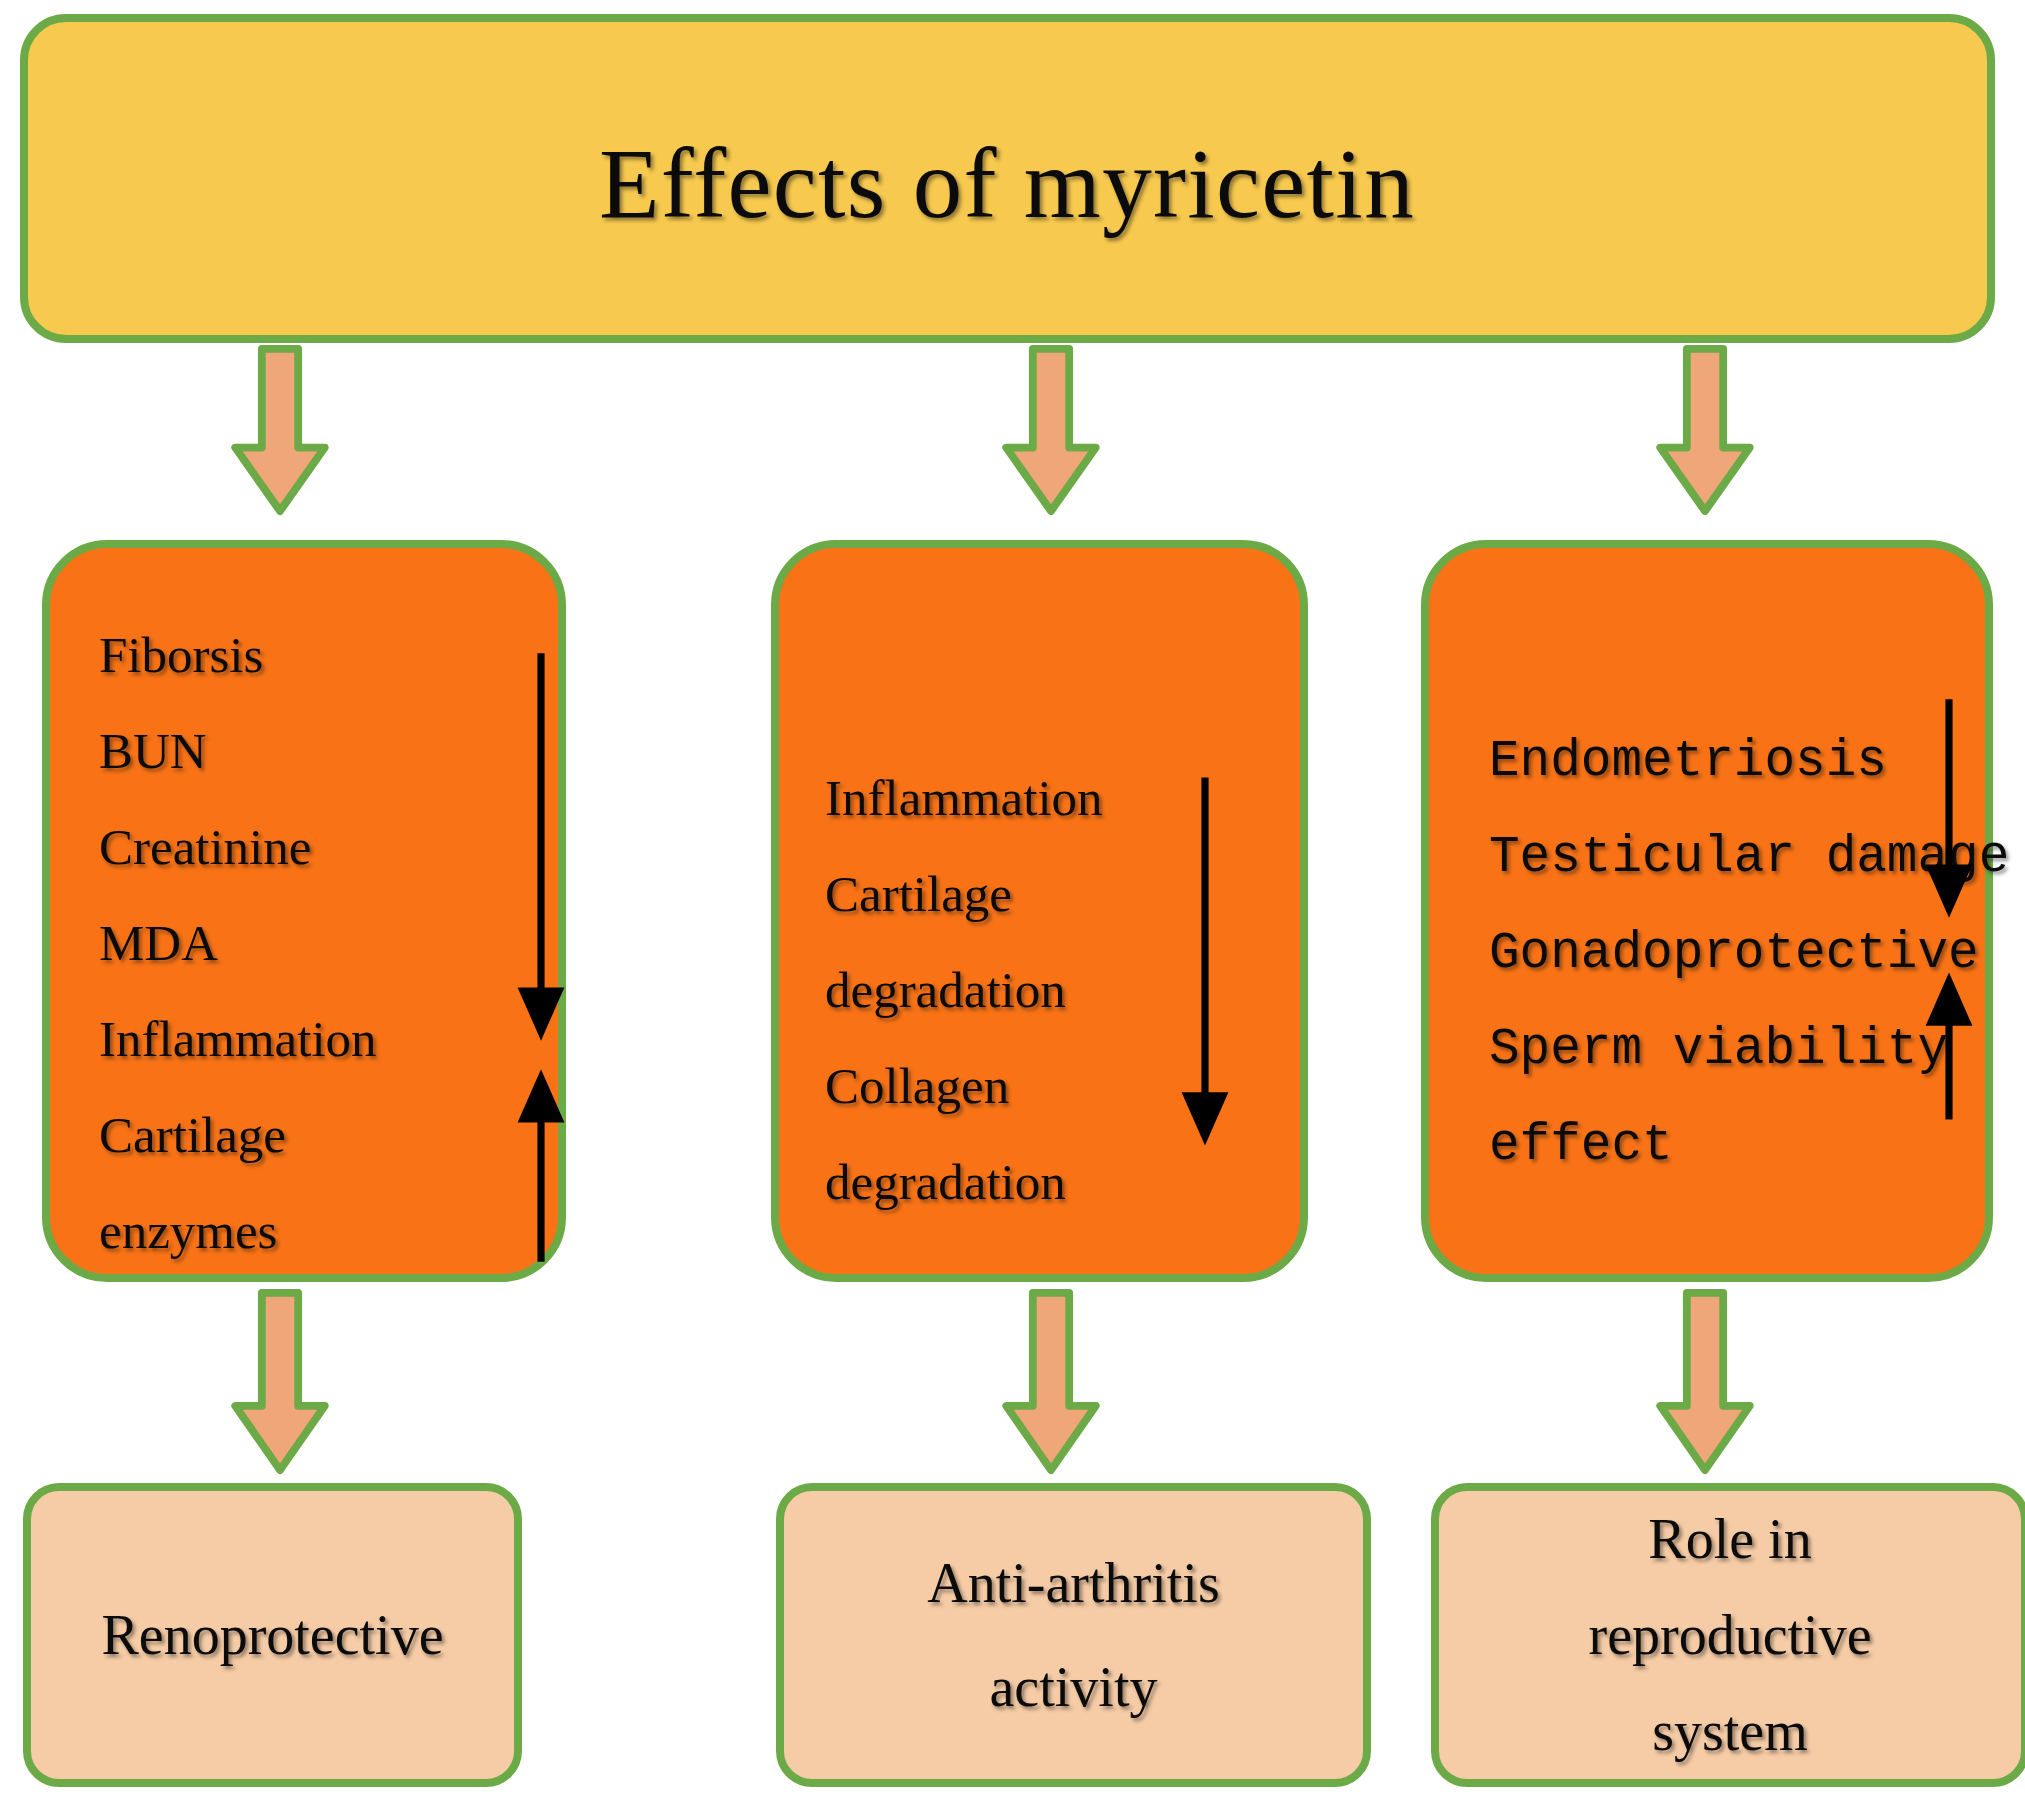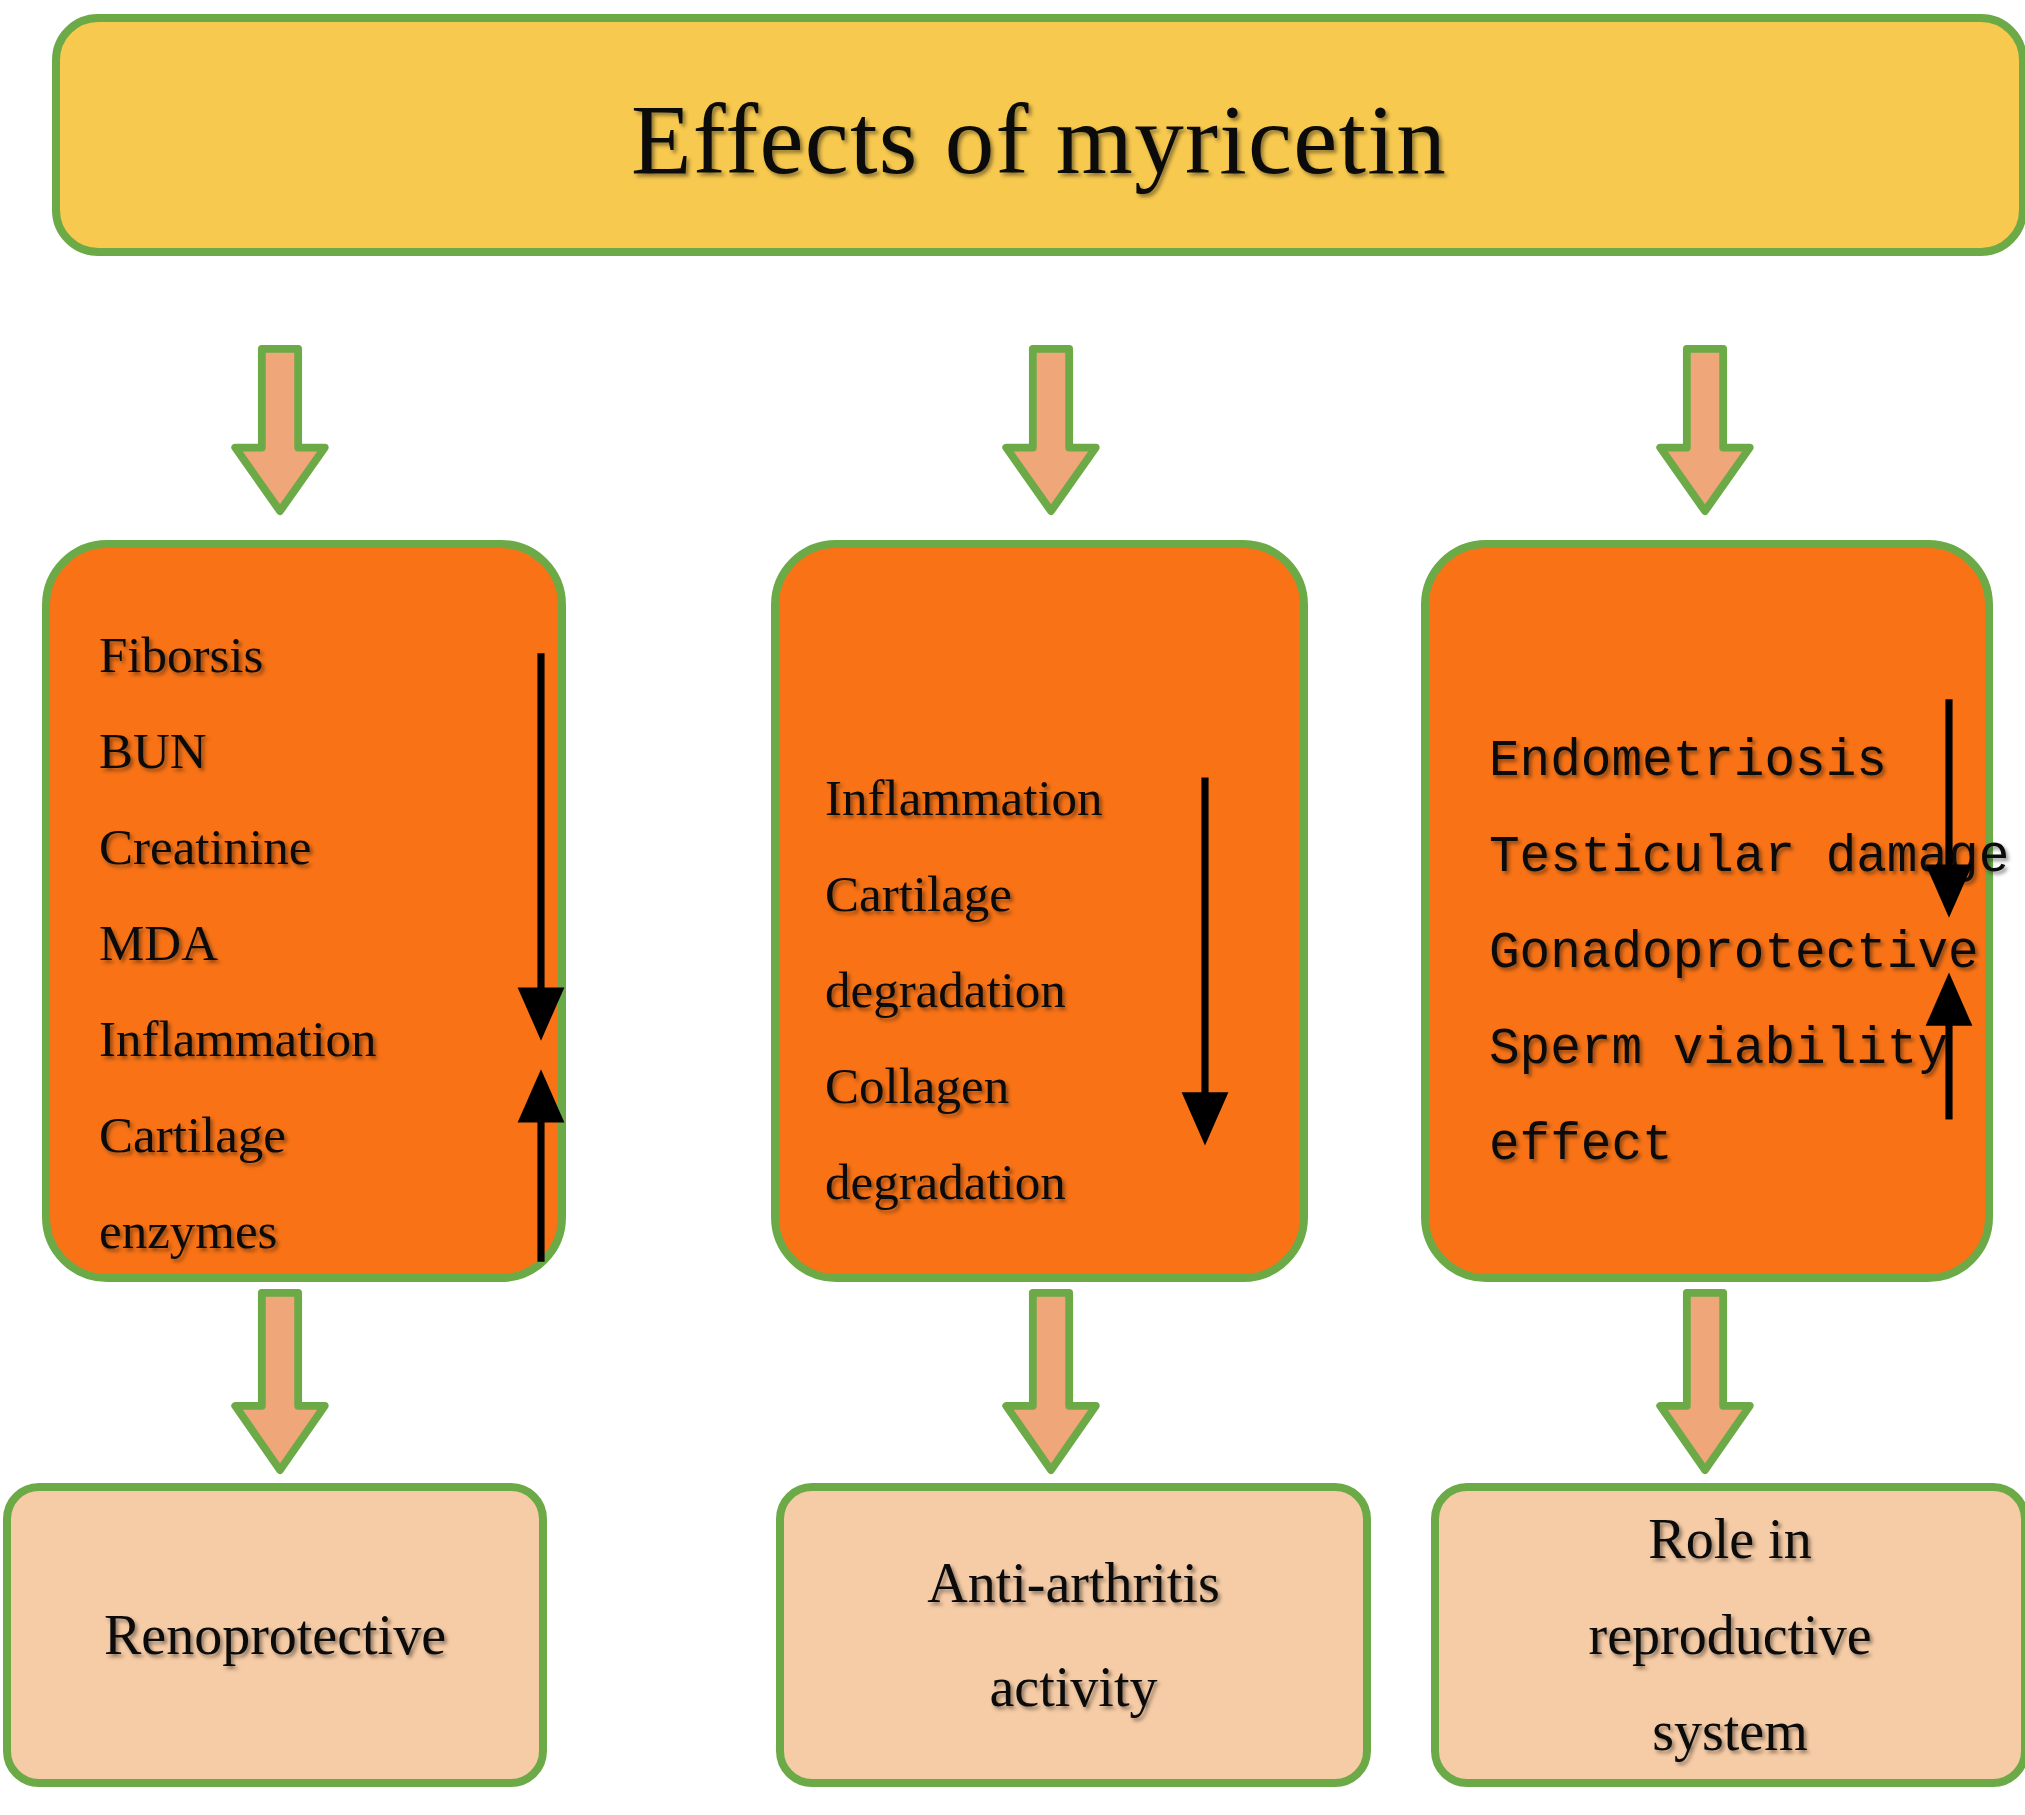--- a/index.html
+++ b/index.html
@@ -8,23 +8,23 @@
     width:2025px;height:1815px;
     font-family:"Liberation Serif","DejaVu Serif",serif;
     color:#0b0b0b;
     overflow:hidden;
   }
   .box{position:absolute;box-sizing:border-box;border:8.5px solid #6BAA47;}
   .shadowed{text-shadow:2.6px 3.3px 3.9px rgba(20,20,20,0.45);}
 
   
   .title-box{
-    left:19.5px;top:14.3px;width:1975px;height:242px;
+    left:19.5px;top:14.3px;width:1975px;height:329px;
     background:#F7C94E;border-radius:46px;
-    display:flex;align-items:center;justify-content:center;margin-left:32px;
+    display:flex;align-items:center;justify-content:center;
   }
   .title-text{font-size:99px;letter-spacing:1.3px;padding-top:9px;}
 
   
   .mid-box{top:540px;height:742px;background:#f97316;border-radius:65px;}
   #mid-0{left:42px;width:524px;}
   #mid-1{left:771px;width:537px;}
   #mid-2{left:1421px;width:572px;}
   .effects{position:absolute;font-size:51px;line-height:96px;white-space:nowrap;}
   #fx-0{left:49px;top:59px;}
@@ -36,21 +36,21 @@
 
   
   .flow{position:absolute;overflow:visible;}
   .flow polygon{fill:#EFA678;stroke:#6BAA47;stroke-width:12;stroke-linejoin:round;}
 
   
   .res-box{
     top:1483px;height:304px;background:#F6CCA6;border-radius:36px;
     display:flex;flex-direction:column;align-items:center;justify-content:center;
   }
-  #res-0{left:3px;width:544px;}
+  #res-0{left:23px;width:499px;}
   #res-1{left:776px;width:595px;}
   #res-2{left:1431px;width:598px;}
   .res-line{font-size:56px;line-height:104px;text-align:center;white-space:nowrap;}
   #res-2 .res-line{line-height:96px;}
 </style>
 </head>
 <body>
 
 <div class="box title-box">
   <div class="title-text shadowed">Effects of myricetin</div>

